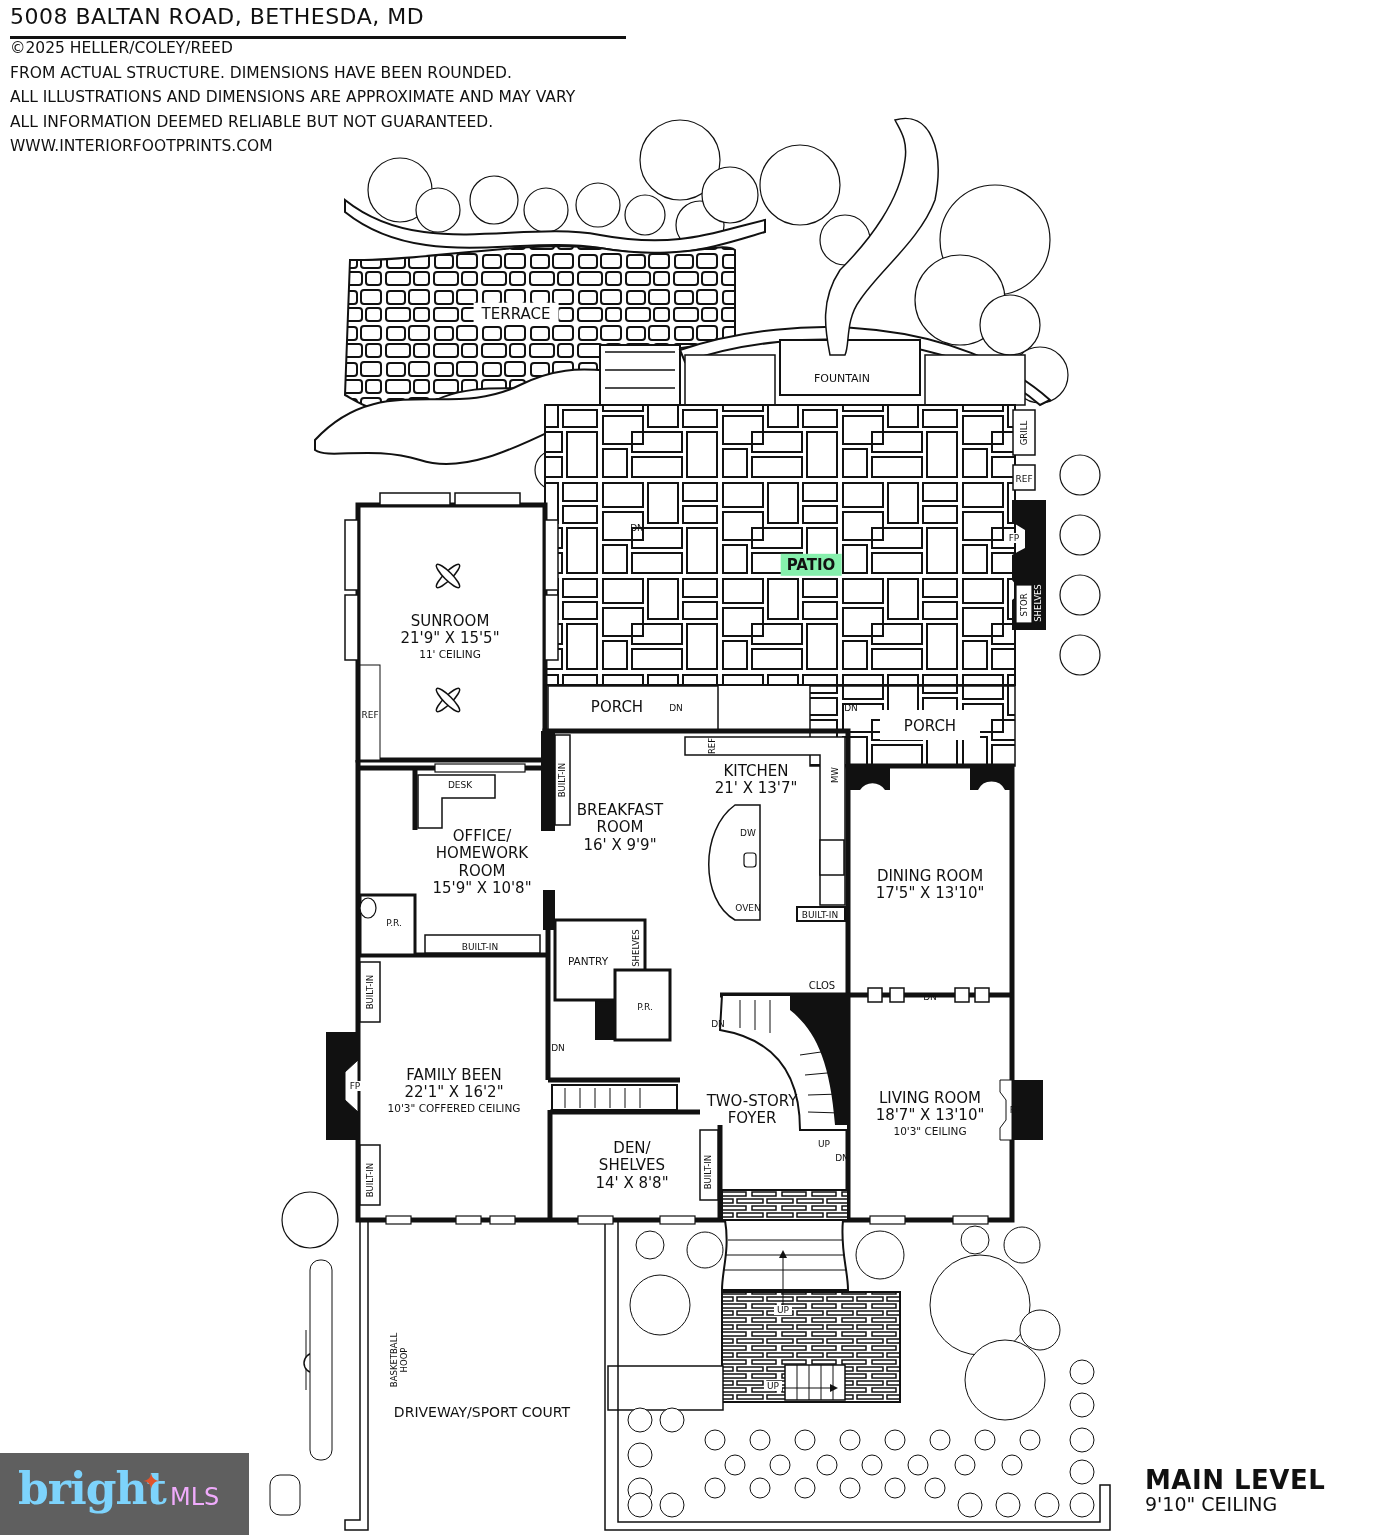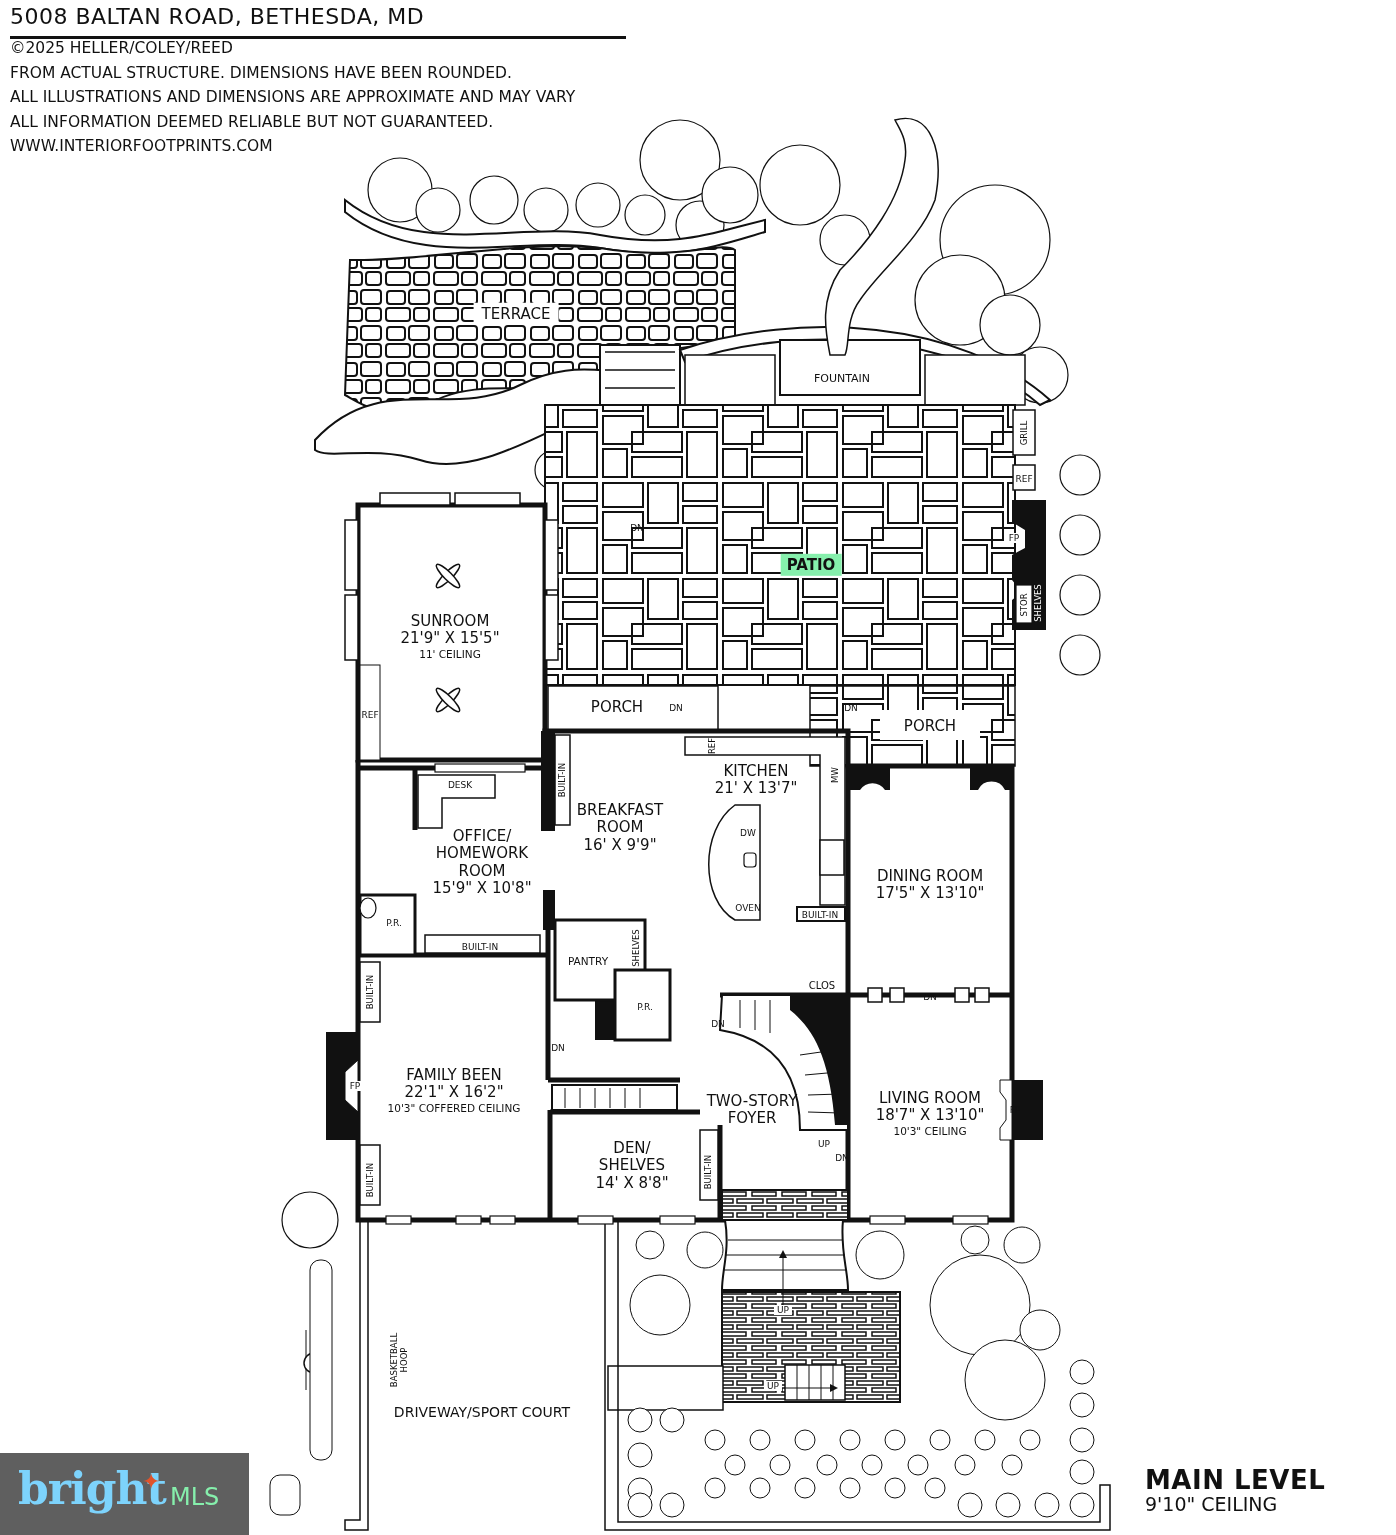--- a/index.html
+++ b/index.html
@@ -11,21 +11,21 @@
   .hdr-lines div { white-space:nowrap; }
   svg.plan { position:absolute; left:0; top:0; }
   .lbl { position:absolute; text-align:center; transform:translate(-50%,-50%); white-space:nowrap; line-height:1.15; }
   .lbl .n { font-size:15px; }
   .lbl .d { font-size:15px; }
   .lbl .c { font-size:10.5px; }
   .sm { position:absolute; font-size:9px; transform:translate(-50%,-50%); white-space:nowrap; }
   .vt { position:absolute; font-size:8.5px; transform:translate(-50%,-50%) rotate(-90deg); white-space:nowrap; }
   .mls { position:absolute; left:0; top:1453px; width:249px; height:82px; background:#5f5f5f; }
   .mls .b { position:absolute; left:18px; top:10px; font-family:"DejaVu Serif", serif; font-size:44px; color:#7dd3fc; font-weight:bold; letter-spacing:-1px; }
-  .mls .m { position:absolute; left:170px; top:30px; font-size:24px; color:#86efac; }
+  .mls .m { position:absolute; left:170px; top:30px; font-size:24px; color:#f0abfc; }
   .mls .star { position:absolute; left:142px; top:16px; color:#e0532b; font-size:22px; }
   .lvl { position:absolute; left:1145px; top:1465px; }
   .lvl .t { font-size:26px; font-weight:bold; letter-spacing:0.5px; }
   .lvl .s { font-size:19px; margin-top:-2px; }
 </style>
 </head>
 <body>
 
 <div class="hdr">
   <div class="hdr-title">5008 BALTAN ROAD, BETHESDA, MD</div>

